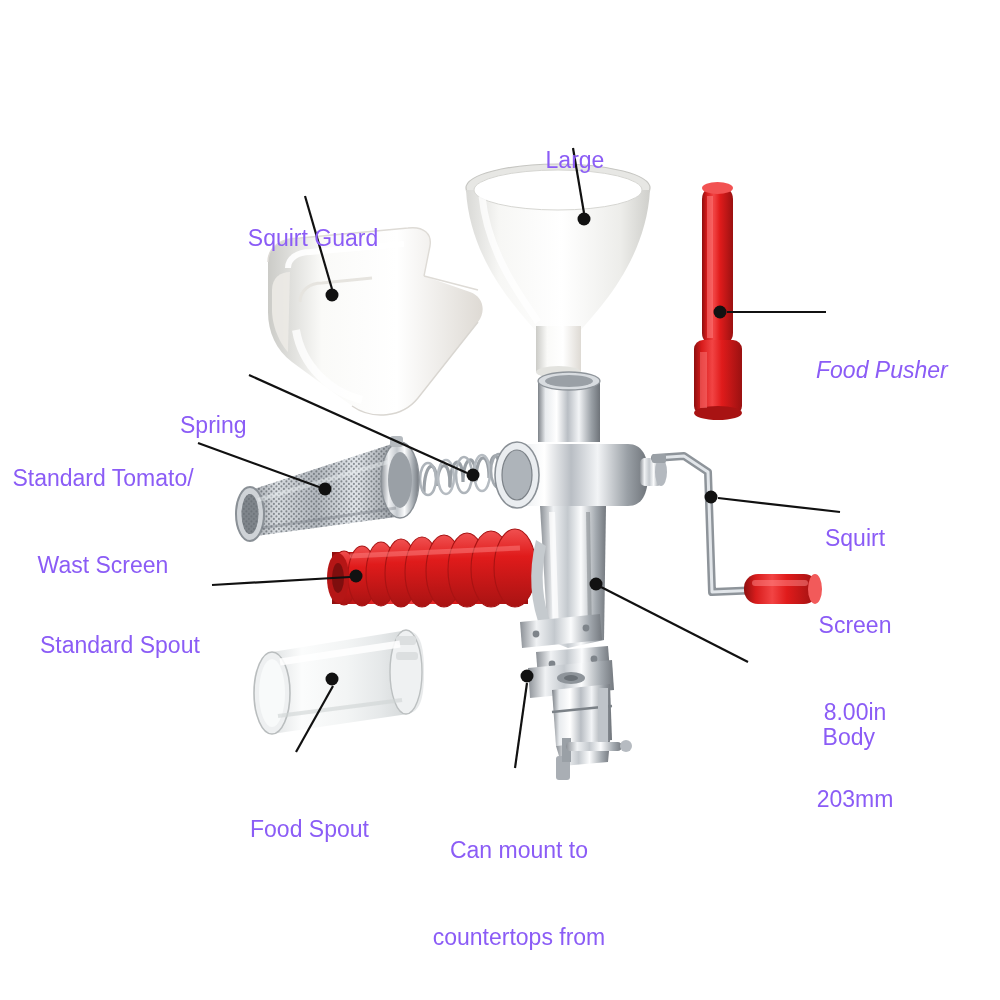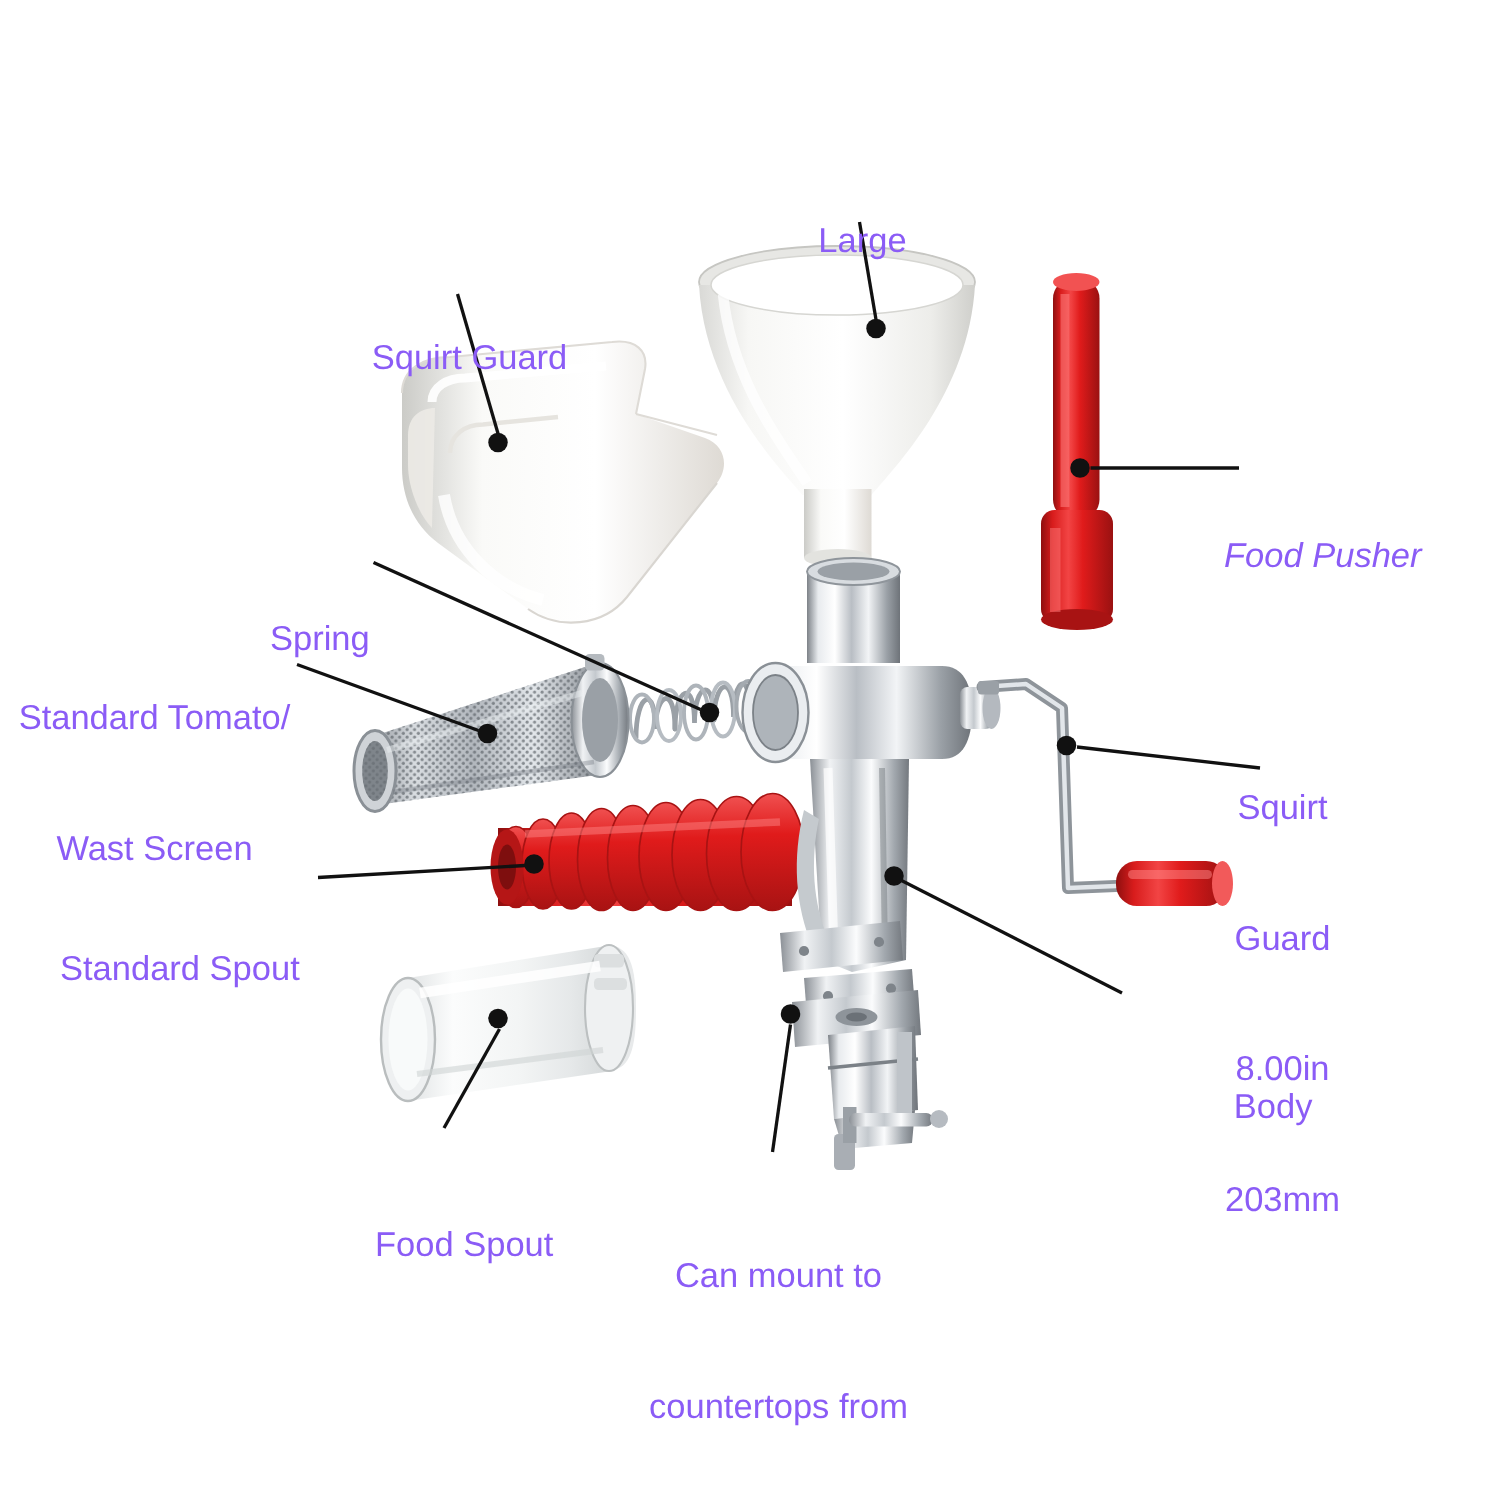--- a/index.html
+++ b/index.html
@@ -300,21 +300,21 @@
     <div>Spring</div>
   </div>
 
   <div class="label r" style="left:8px;top:406px;width:190px;">
     <div>Standard Tomato/</div>
     <div>Wast Screen</div>
   </div>
 
   <div class="label c" style="left:775px;top:466px;width:160px;">
     <div>Squirt</div>
-    <div>Guard</div>
+    <div>Screen</div>
     <div>8.00in</div>
     <div>203mm</div>
   </div>
 
   <div class="label l" style="left:40px;top:573px;width:200px;">
     <div>Standard Spout</div>
   </div>
 
   <div class="label l" style="left:755px;top:665px;width:120px;text-align:right;">
     <div>Body</div>

